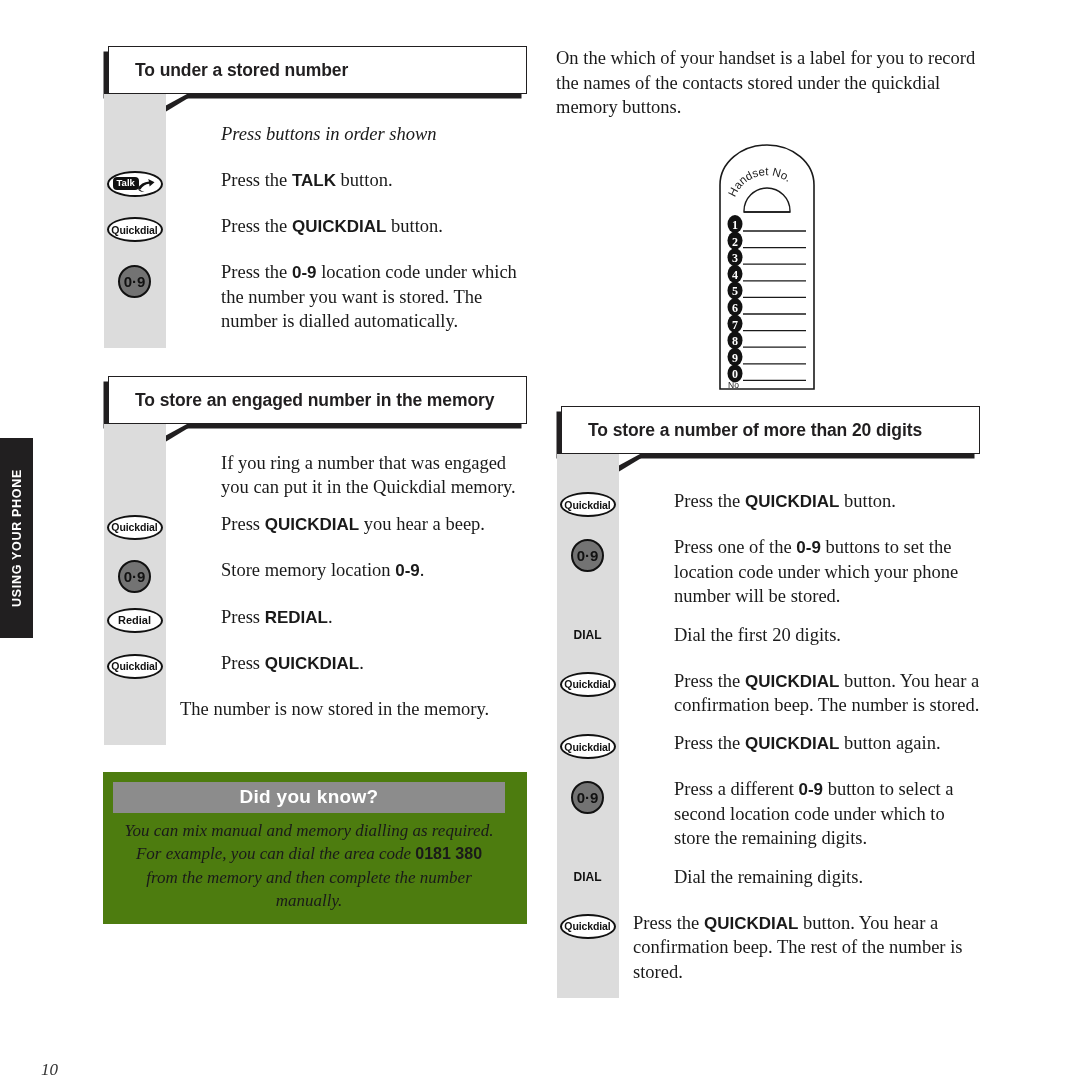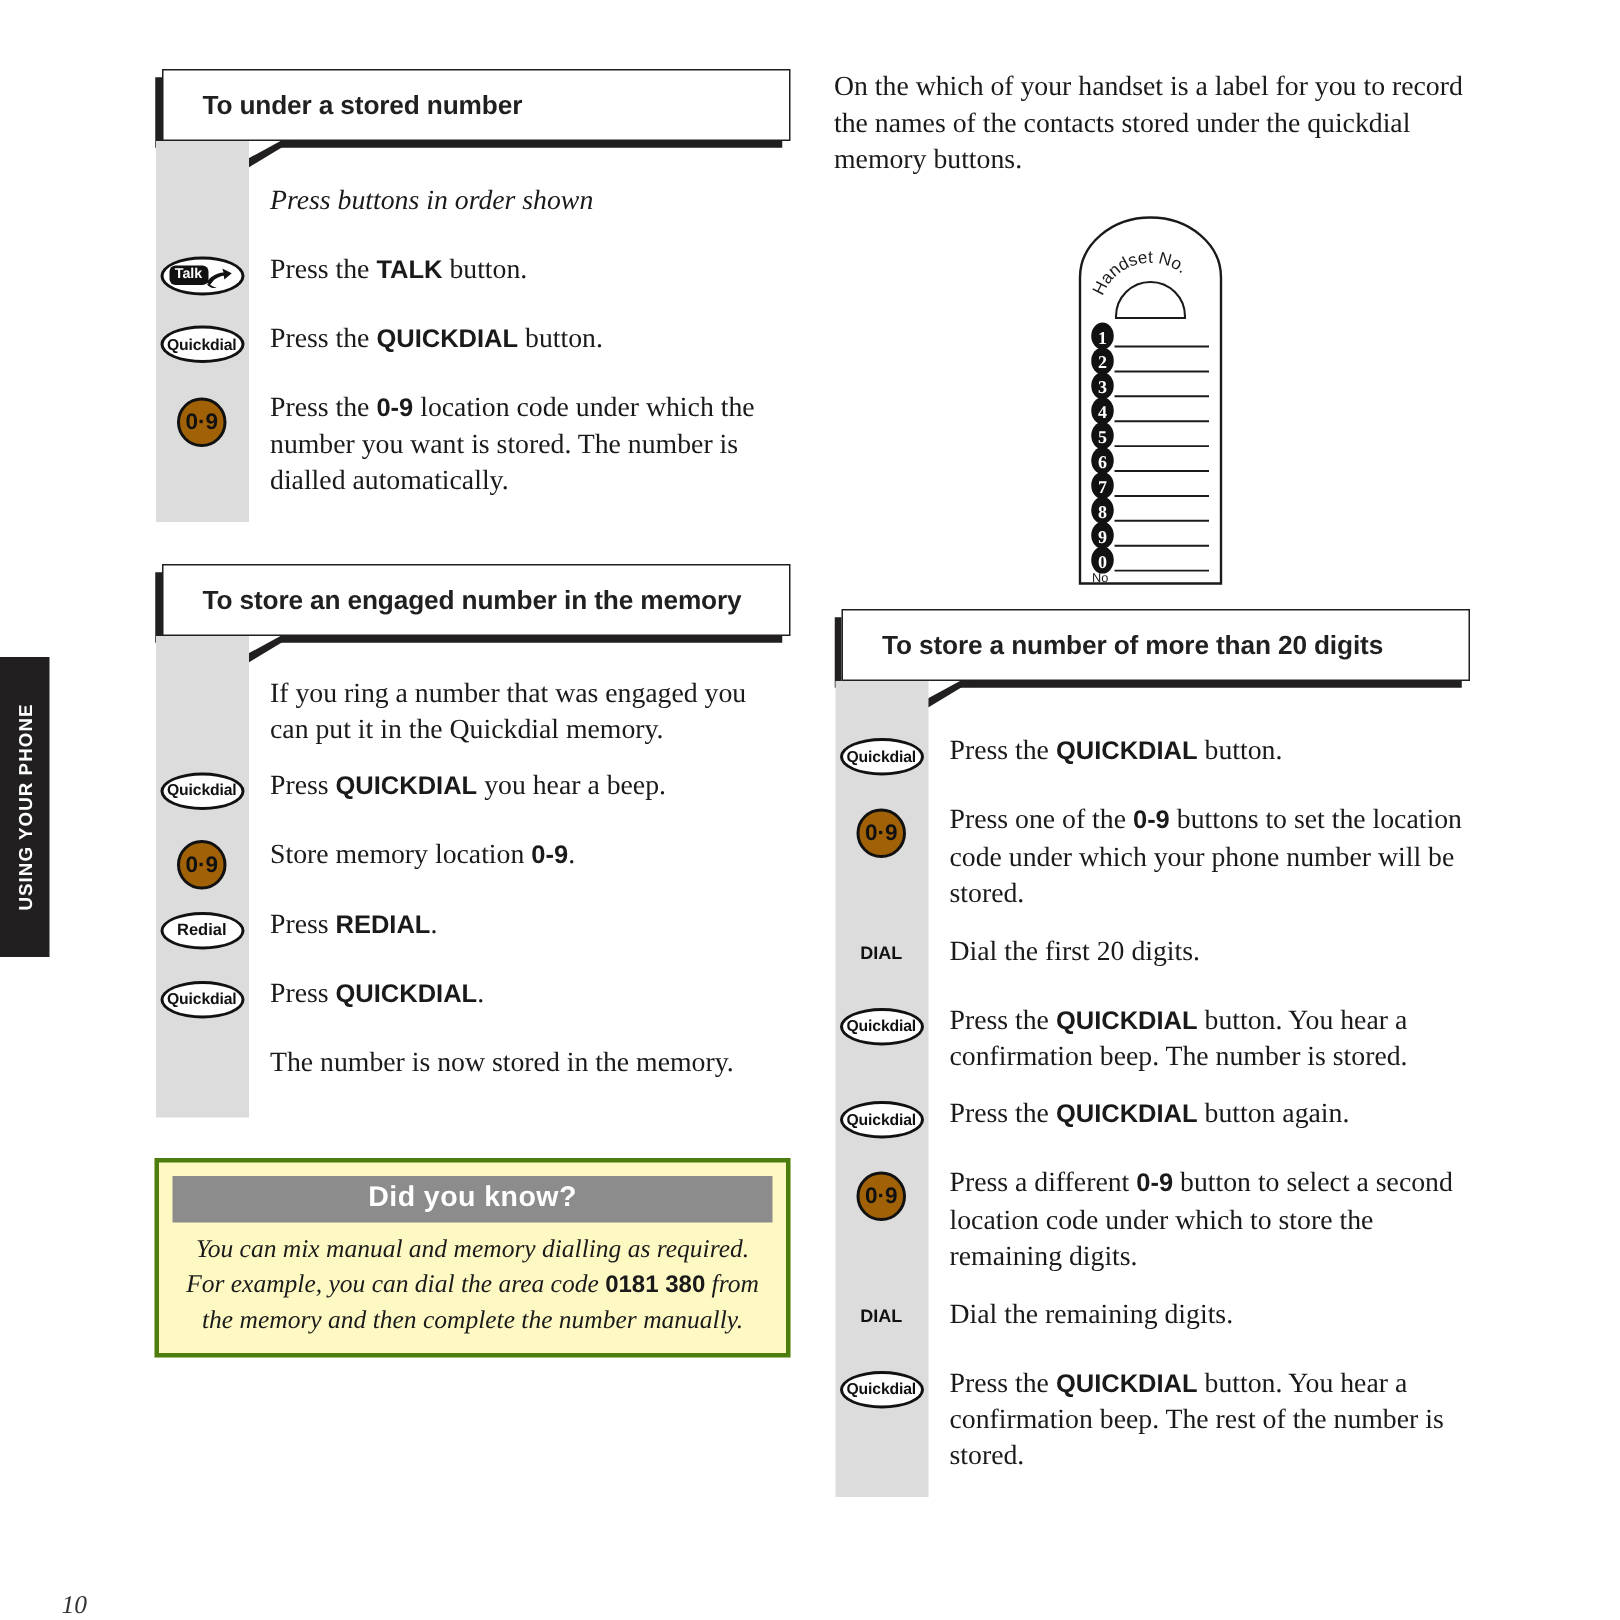--- a/index.html
+++ b/index.html
@@ -81,21 +81,21 @@
   .step .txt{
     flex:1 1 auto;
     padding-left:14px;
     font-family:"Liberation Serif",serif;
     font-size:18.5px;
     line-height:1.32;
     color:#1a1a1a;
   }
   .step .txt.ital{font-style:italic;}
   .step .txt b{font-family:"Liberation Sans",sans-serif;font-weight:bold;font-size:17px;}
-  .step.pad-b{padding-bottom:12px;}
+  .step.pad-b{padding-bottom:12px;gap:41px;}
   .step.pad-t{padding-top:9px;}
 
   
   .key-oval{
     display:inline-flex;align-items:center;justify-content:center;
     border:2px solid #111;border-radius:50%/50%;
     background:#fff;
     box-sizing:border-box;
   }
   .key-quickdial{
@@ -123,34 +123,34 @@
   }
   .key-talk .handset{
     position:absolute;right:4px;top:3px;
   }
   .key-09{
     width:33px;height:33px;border-radius:50%;
     border:2px solid #111;
     display:inline-flex;align-items:center;justify-content:center;
     font-family:"Liberation Sans",sans-serif;
     font-weight:bold;font-size:15px;color:#111;
-    background:#a16207;box-sizing:border-box;
+    background:#737373;box-sizing:border-box;
   }
   .key-dial{
     font-family:Liberation Sans, sans-serif;
     font-weight:bold;font-size:12px;color:#111;
     padding-top:2px;
   }
 
   
   .dyk{
     position:relative;
-    border:3px solid #4d7c0f;
-    background:#fef9c3;
-    padding:0 0 10px 0;
+    border:1px solid #4d7c0f;
+    background:#4d7c0f;
+    padding:0 12px 10px 0;
     box-sizing:border-box;
   }
   .dyk-bar{
     background:#8c8c8c;
     margin:9px 9px 6px 9px;
     text-align:center;
     color:#ffffff;
     font-family:"Liberation Sans",sans-serif;
     font-weight:bold;
     font-size:19px;

